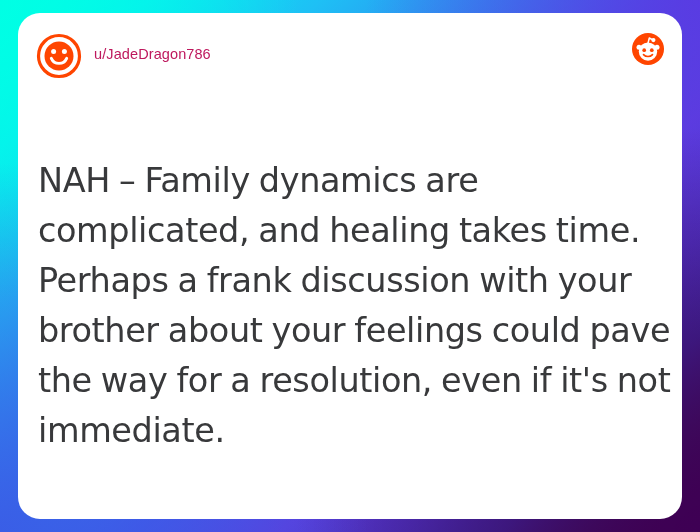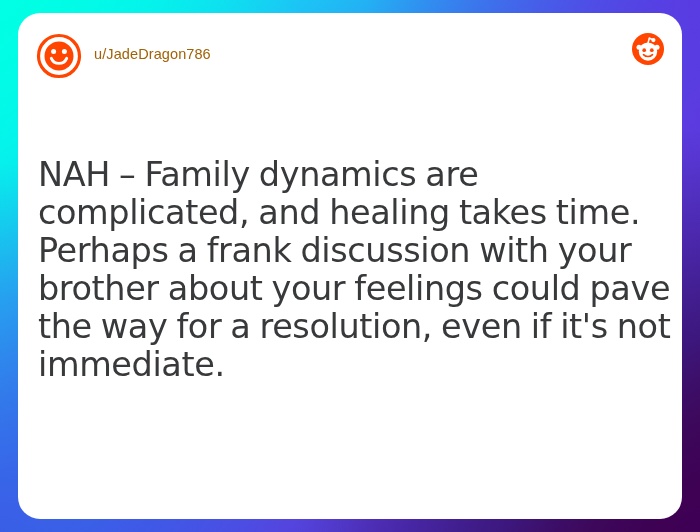--- a/index.html
+++ b/index.html
@@ -72,41 +72,41 @@
     top: 20px;
     width: 46px;
     height: 46px;
   }
 
   .username {
     position: absolute;
     left: 76px;
     top: 33px;
     font-size: 14.5px;
-    color: #a16207;
+    color: #be185d;
     letter-spacing: 0.1px;
     font-family: "Liberation Sans", sans-serif;
     white-space: nowrap;
   }
 
   .brand-logo {
     position: absolute;
     right: 18px;
     top: 20px;
     width: 32px;
     height: 32px;
   }
 
   .body-text {
     position: absolute;
     left: 20px;
     top: 143px;
     right: 6px;
     font-size: 33.5px;
-    line-height: 38px;
+    line-height: 50px;
     color: #38393b;
     letter-spacing: -0.4px;
     word-spacing: -1.2px;
     font-family: "DejaVu Sans", sans-serif;
     font-weight: 400;
     white-space: pre-wrap;
   }
 </style>
 </head>
 <body>

